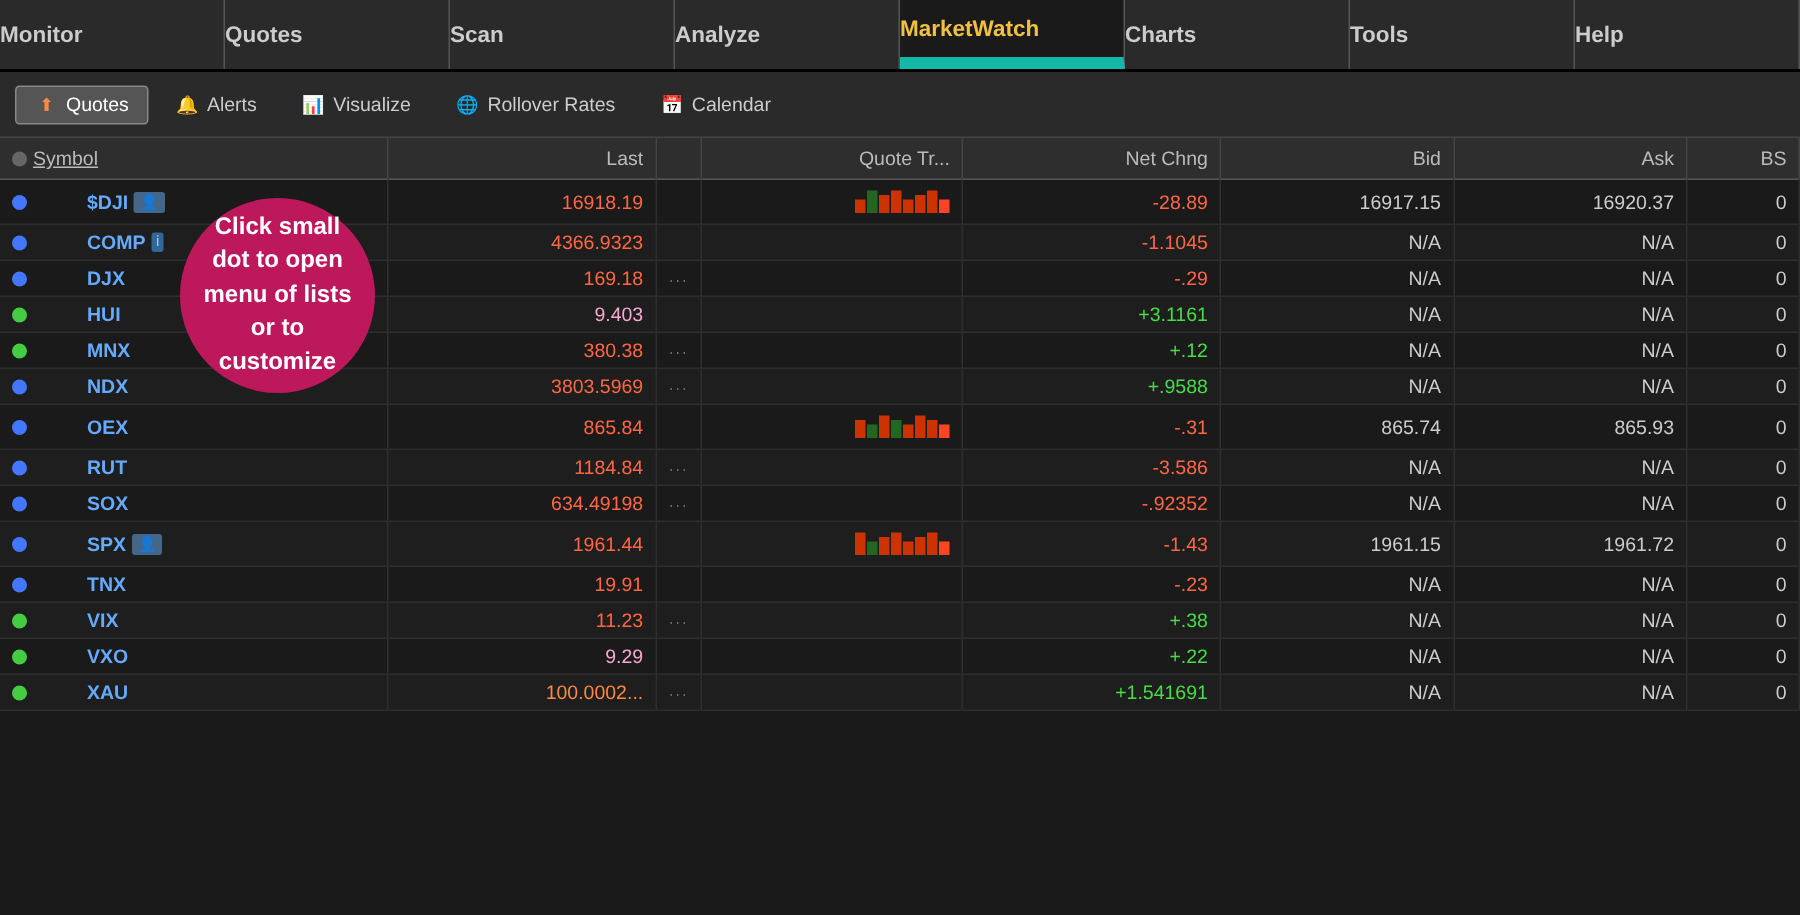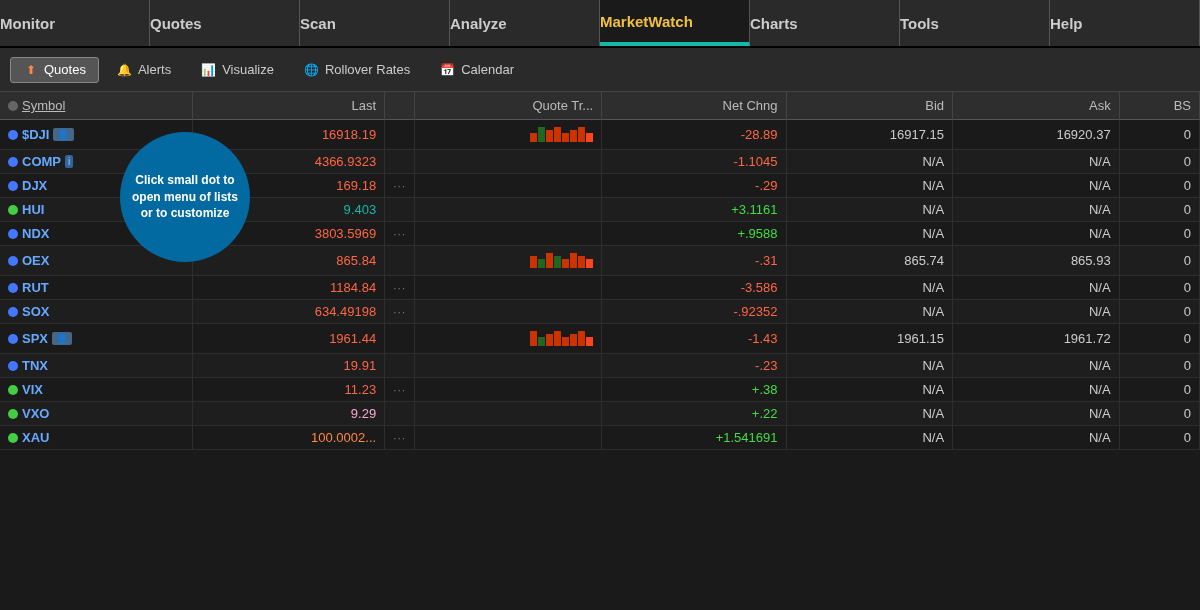--- a/index.html
+++ b/index.html
@@ -28,21 +28,21 @@
       color: #ccc;
       font-size: 15px;
       font-weight: bold;
       cursor: pointer;
       border-right: 1px solid #555;
       height: 100%;
     }
     .top-nav-item.active {
       color: #f0c040;
       background: #1a1a1a;
-      border-bottom: 4px solid #14b8a6;
+      border-bottom: 8px solid #14b8a6;
     }
 
     
     .sub-nav {
       display: flex;
       align-items: center;
       background: #2a2a2a;
       padding: 6px 10px;
       gap: 6px;
       height: 44px;
@@ -121,20 +121,21 @@
       border-radius: 50%;
       display: inline-block;
       flex-shrink: 0;
     }
     .dot-blue { background: #4477ff; }
     .dot-green { background: #44cc44; }
 
     .sym-text {
       color: #66aaff;
       font-weight: bold;
+      margin-left: 36px;
     }
     .badge {
       background: #555;
       border-radius: 2px;
       padding: 1px 3px;
       font-size: 10px;
       color: #ccc;
     }
     .badge-person {
       background: #446688;
@@ -165,30 +166,30 @@
 
     
     .tooltip-container {
       position: relative;
     }
     .tooltip-bubble {
       position: absolute;
       left: 120px;
       top: 40px;
       width: 130px;
-      background: #0369a1;
+      background: #be185d;
       color: #fff;
       border-radius: 50%;
       width: 130px;
       height: 130px;
       display: flex;
       align-items: center;
       justify-content: center;
       text-align: center;
-      font-size: 12px;
+      font-size: 16px;
       font-weight: bold;
       line-height: 1.4;
       z-index: 10;
       padding: 10px;
     }
   </style>
 </head>
 <body>
 
 <div class="top-nav">
@@ -317,24 +318,39 @@
           <td>N/A</td>
           <td>0</td>
         </tr>
         <tr>
           <td>
             <div class="symbol-cell">
               <span class="dot dot-green"></span>
               <span class="sym-text">HUI</span>
             </div>
           </td>
-          <td><span style="color:#14b8a6">9.403</span></td>
+          <td><span style="color:#f9a8d4">9.403</span></td>
           <td></td>
           <td></td>
           <td><span style="color:#44dd44">+3.1161</span></td>
+          <td>N/A</td>
+          <td>N/A</td>
+          <td>0</td>
+        </tr>
+        <tr>
+          <td>
+            <div class="symbol-cell">
+              <span class="dot dot-green"></span>
+              <span class="sym-text">MNX</span>
+            </div>
+          </td>
+          <td><span style="color:#ff6644">380.38</span></td>
+          <td><span class="dots-icon">···</span></td>
+          <td></td>
+          <td><span style="color:#44dd44">+.12</span></td>
           <td>N/A</td>
           <td>N/A</td>
           <td>0</td>
         </tr>
         <tr>
           <td>
             <div class="symbol-cell">
               <span class="dot dot-blue"></span>
               <span class="sym-text">NDX</span>
             </div>

